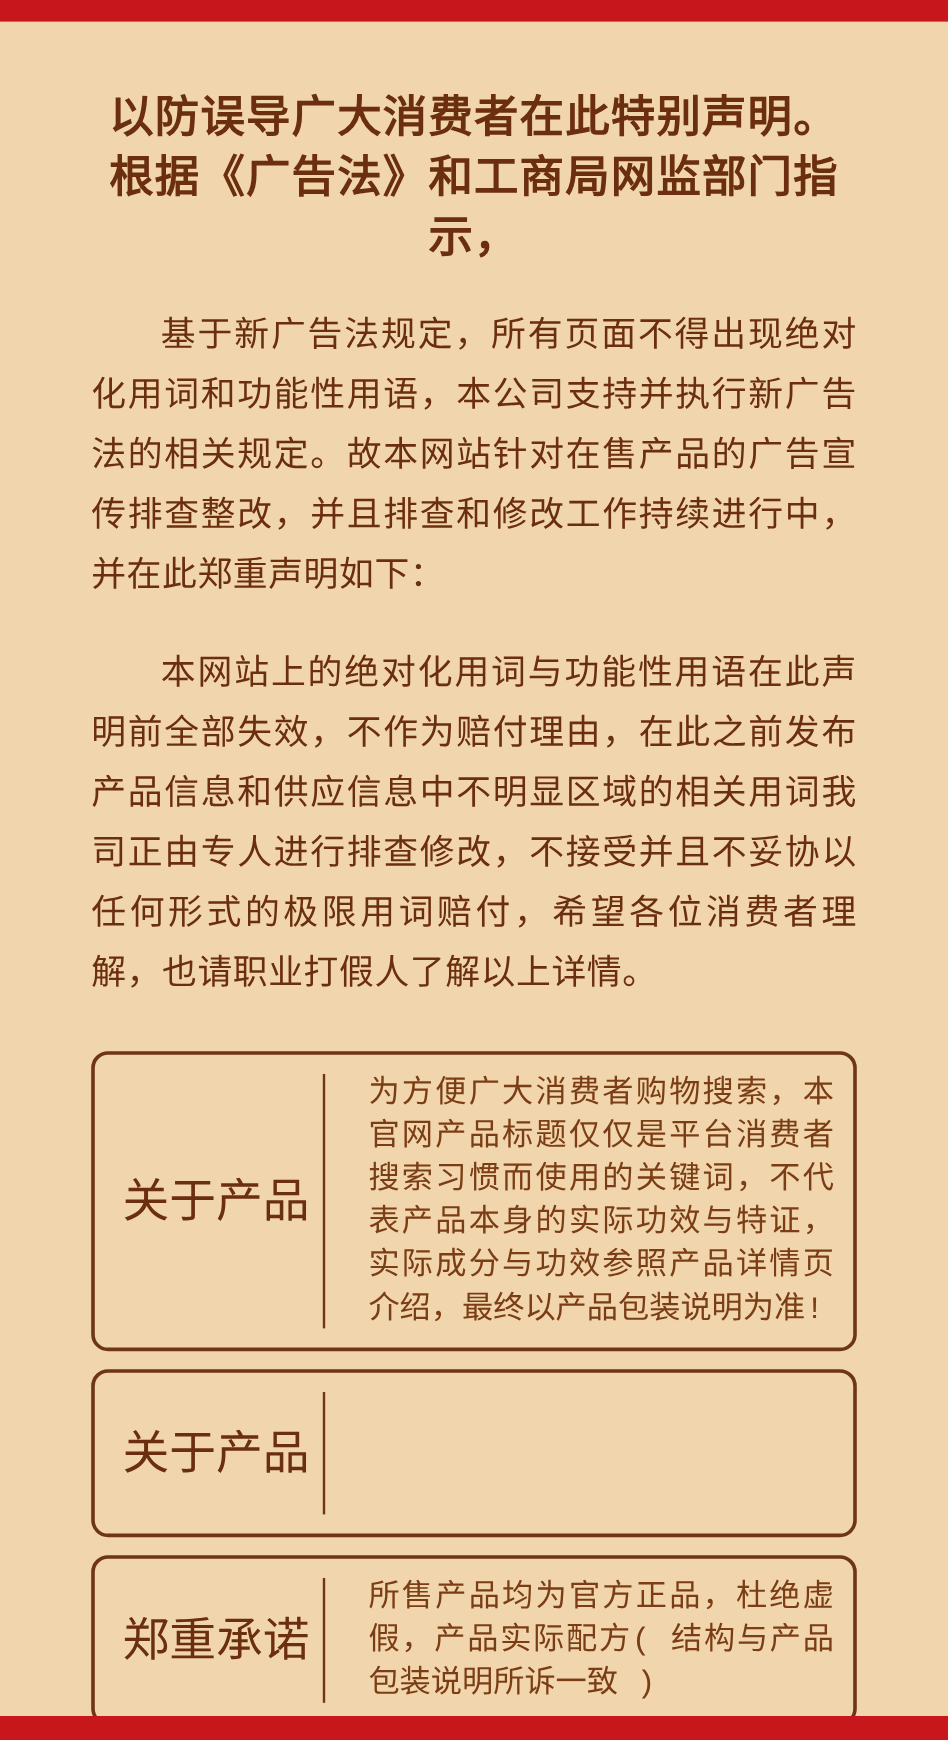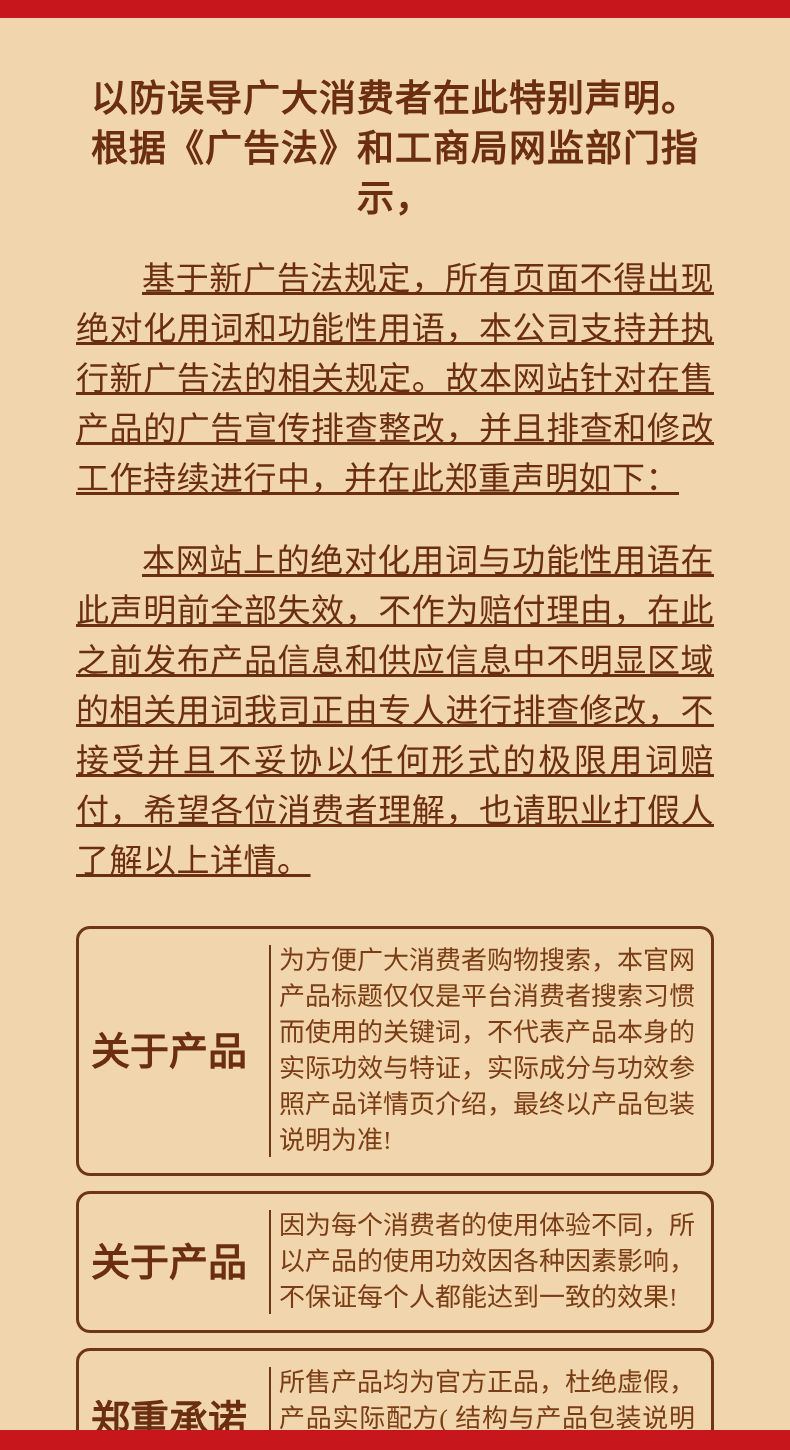--- a/index.html
+++ b/index.html
@@ -34,62 +34,62 @@
     margin-top: 56px;
     text-align: center;
     font-size: 37px;
     line-height: 50px;
     font-weight: bold;
     letter-spacing: 1px;
   }
 
   .para {
     margin: 0;
-    font-size: 33px;
+    font-size: 29px;
     line-height: 50px;
     text-align: justify;
     text-indent: 2em;
     letter-spacing: 0.5px;
-    text-decoration: underline;
   }
   .para-intro { margin-top: 30px; }
   .para-statement { margin-top: 32px; }
 
   .boxes { margin-top: 40px; }
   .notice-box {
     box-sizing: border-box;
     border: 3px solid #6e3517;
     border-radius: 14px;
     display: flex;
     align-items: center;
     padding: 14px 12px;
     margin-bottom: 15px;
     min-height: 140px;
     background: transparent;
   }
   .notice-box-title {
     width: 178px;
     flex: 0 0 178px;
+    text-align: center;
     font-size: 39px;
     line-height: 53px;
-    font-weight: bold;
+    font-weight: normal;
     color: #6b2e0f;
   }
   .notice-box-divider {
     width: 2px;
     align-self: stretch;
     background: #6e3517;
     margin: 2px 0;
     flex: 0 0 2px;
   }
   .notice-box-body {
     flex: 1;
-    padding-left: 8px;
+    padding-left: 36px;
     padding-right: 4px;
-    font-family: Liberation Serif, serif;
+    font-family: Liberation Mono, monospace;
     font-size: 26px;
     line-height: 36px;
     color: #7b3d15;
     text-align: justify;
   }
 </style>
 </head>
 <body>
 
 <div class="banner banner-top"></div>
@@ -113,21 +113,20 @@
       </div>
       <div class="notice-box-divider"></div>
       <div class="notice-box-body">为方便广大消费者购物搜索，本官网产品标题仅仅是平台消费者搜索习惯而使用的关键词，不代表产品本身的实际功效与特证，实际成分与功效参照产品详情页介绍，最终以产品包装说明为准!</div>
     </div>
 
     <div class="notice-box">
       <div class="notice-box-title">
         <span style="display:block">关于产品</span>
       </div>
       <div class="notice-box-divider"></div>
-      <div class="notice-box-body">因为每个消费者的使用体验不同，所以产品的使用功效因各种因素影响，不保证每个人都能达到一致的效果!</div>
     </div>
 
     <div class="notice-box">
       <div class="notice-box-title">
         <span style="display:block">郑重承诺</span>
       </div>
       <div class="notice-box-divider"></div>
       <div class="notice-box-body">所售产品均为官方正品，杜绝虚假，产品实际配方( 结构与产品包装说明所诉一致 )</div>
     </div>
 

